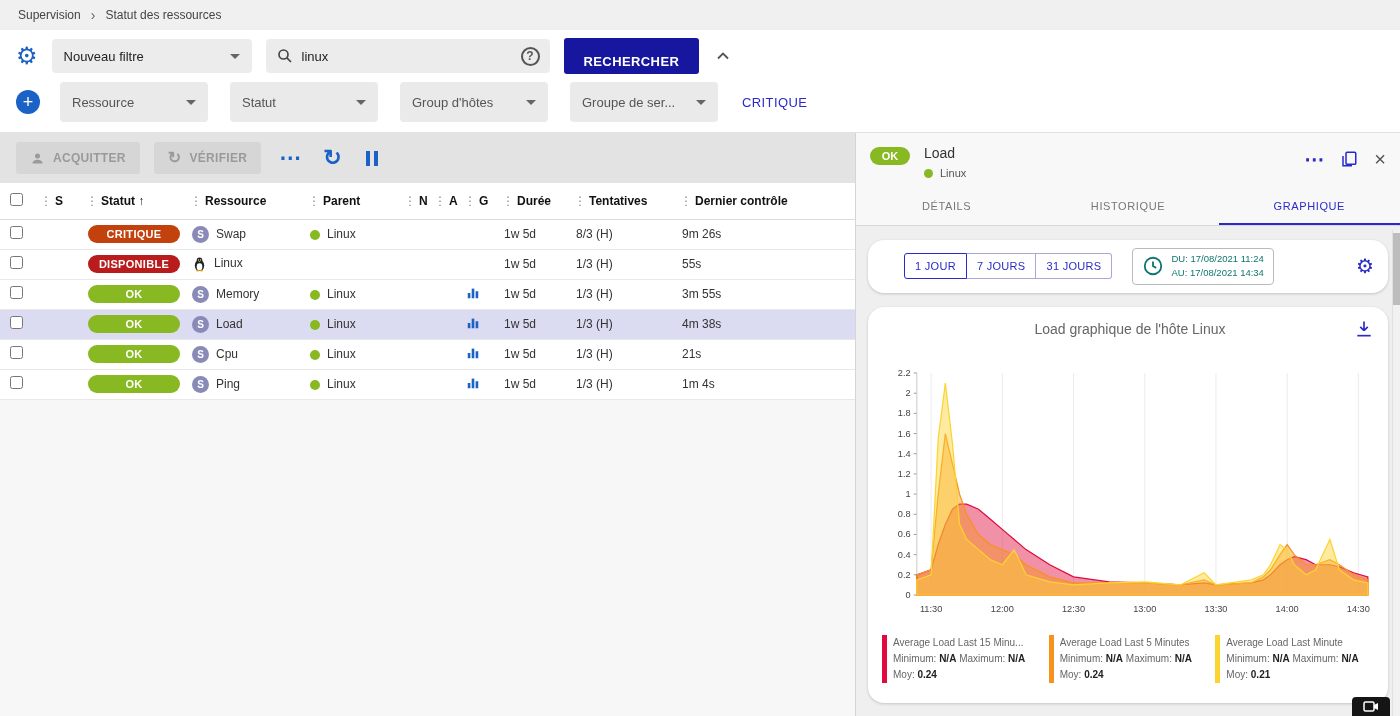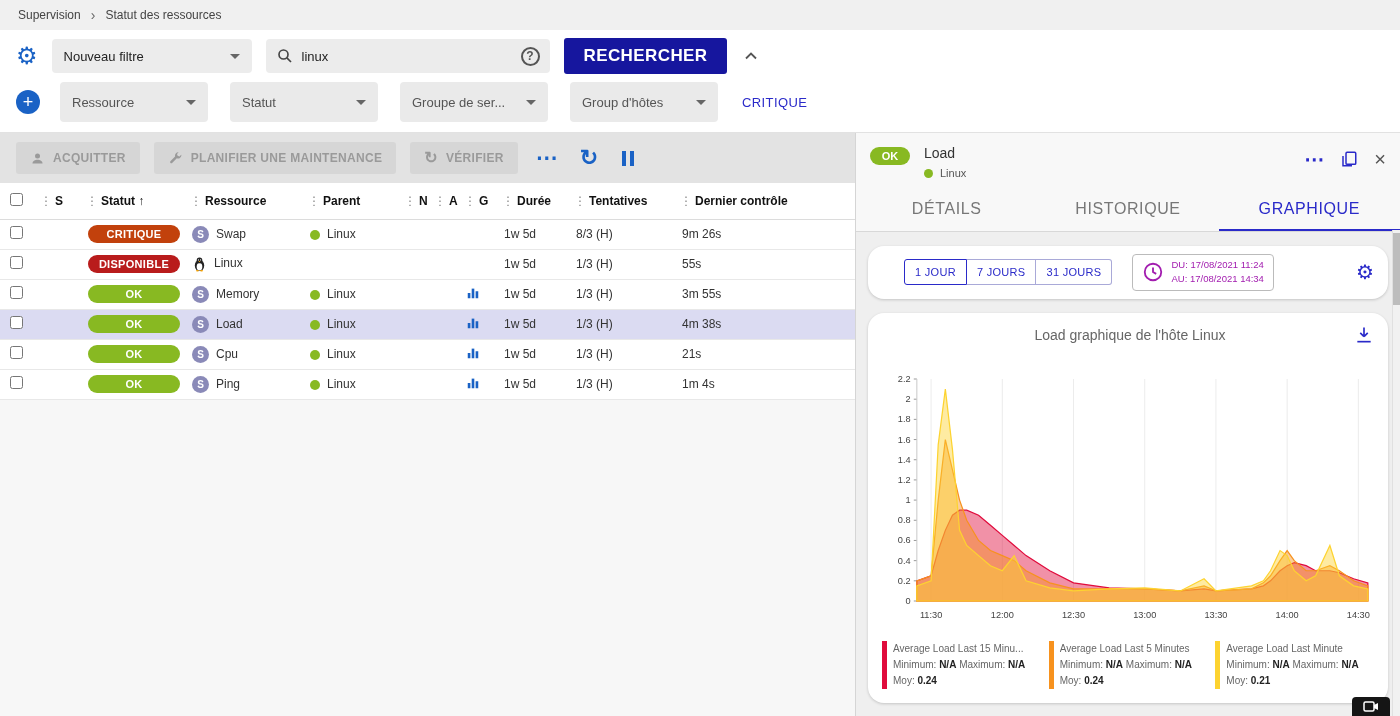--- a/index.html
+++ b/index.html
@@ -14,21 +14,21 @@
   .filters{background:#fff;padding:6px 16px 10px;border-bottom:1px solid #e2e2e2}
   .frow1{display:flex;align-items:center;gap:14px;height:40px}
   .icon-blue{color:#1a62c5}
   .indigo{color:#2a2ac9}
   .gearbtn{font-size:24px;line-height:1;cursor:pointer}
   .preset{width:200px;height:34px;background:#ececec;border-radius:4px;display:flex;align-items:center;justify-content:space-between;padding:0 12px;color:#222;cursor:pointer}
   .caret{width:0;height:0;border-left:5px solid transparent;border-right:5px solid transparent;border-top:5px solid #666}
   .searchbox{width:284px;height:34px;background:#ececec;border-radius:4px;display:flex;align-items:center;gap:8px;padding:0 10px}
   .searchbox input{flex:1;min-width:0;border:0;background:transparent;outline:none;font-size:13px;color:#222;font-family:inherit}
   .helpq{width:19px;height:19px;border:2px solid #555;border-radius:50%;display:flex;align-items:center;justify-content:center;font-size:12px;font-weight:bold;color:#555;cursor:pointer;flex:none}
-  .searchbtn{height:36px;padding:8px 20px;background:#16169e;border:0;border-radius:3px;color:#fff;font-weight:bold;font-size:17px;letter-spacing:.4px;cursor:pointer;font-family:inherit}
+  .searchbtn{height:36px;padding:16px 20px;background:#16169e;border:0;border-radius:3px;color:#fff;font-weight:bold;font-size:13px;letter-spacing:.4px;cursor:pointer;font-family:inherit}
   .frow2{display:flex;align-items:center;gap:20px;margin-top:6px;height:40px}
   .plusbtn{width:24px;height:24px;border-radius:50%;background:#1a62c5;color:#fff;display:flex;align-items:center;justify-content:center;font-size:18px;line-height:1;cursor:pointer;flex:none}
   .ddwrap{display:flex;gap:22px}
   .fdd{width:148px;height:40px;background:#eaeaea;border-radius:4px;display:flex;align-items:center;justify-content:space-between;padding:0 12px;color:#555;cursor:pointer}
   .fdd span{overflow:hidden;text-overflow:ellipsis;white-space:nowrap}
   .effacer{color:#2a2ac9;font-size:13px;letter-spacing:.4px;cursor:pointer;margin-left:4px}
   
   .content{display:flex;height:584px;overflow:hidden}
   .left{width:855px;flex:none;background:#f7f7f7;display:flex;flex-direction:column;overflow:hidden}
   .toolbar{height:50px;background:#e3e3e3;display:flex;align-items:center;gap:14px;padding:0 16px;flex:none}
@@ -51,32 +51,32 @@
   .phead{background:#f8f8f8;padding:12px 14px 8px;display:flex;align-items:flex-start}
   .pstatus{min-width:40px;text-align:center;background:#88b922;color:#fff;font-weight:bold;font-size:11px;border-radius:11px;padding:3px 8px;margin-top:2px}
   .ptitles{margin-left:14px;flex:1;min-width:0}
   .ptitle{font-size:14px;color:#333}
   .psub{display:flex;align-items:center;margin-top:6px;font-size:11px;color:#555}
   .psub .gdot{width:9px;height:9px}
   .phicons{display:flex;align-items:center;gap:16px;color:#2a2ac9;padding-top:4px}
   .pdots{font-size:20px;font-weight:bold;cursor:pointer;line-height:1}
   .pclose{color:#555;font-size:20px;cursor:pointer;line-height:1}
   .ptabs{display:flex;background:#f8f8f8;border-bottom:1px solid #d8d8d8}
-  .ptab{flex:1;text-align:center;padding:13px 0 11px;font-size:16px;letter-spacing:.6px;color:#777;cursor:pointer;border-bottom:2px solid transparent}
+  .ptab{flex:1;text-align:center;padding:13px 0 11px;font-size:11px;letter-spacing:.6px;color:#777;cursor:pointer;border-bottom:2px solid transparent}
   .ptab.active{color:#2a2ac9;border-bottom-color:#2a2ac9;font-weight:normal}
   .pbody{flex:1;padding:14px 12px;display:flex;flex-direction:column;gap:14px;overflow:hidden}
   .card{background:#fff;border-radius:16px;box-shadow:0 1px 3px rgba(0,0,0,.18)}
   .rangecard{display:flex;align-items:center;gap:12px;padding:8px 14px;flex:none}
   .rgroup{display:flex;margin-left:22px}
   .rbtn{border:1px solid #a9a9d8;background:#fff;color:#2a2ac9;font-size:11px;letter-spacing:.3px;padding:6px 10px;cursor:pointer;font-family:inherit;white-space:nowrap}
   .rbtn + .rbtn{border-left:0}
   .rbtn:first-child{border-radius:3px 0 0 3px}
   .rbtn:last-child{border-radius:0 3px 3px 0}
   .rbtn.active{border-color:#2a2ac9;border-left:1px solid #2a2ac9}
-  .datebox{border:1px solid #bbb;border-radius:4px;display:flex;align-items:center;gap:7px;padding:3px 9px;margin-left:8px;cursor:pointer;color:#a21caf}
+  .datebox{border:1px solid #bbb;border-radius:4px;display:flex;align-items:center;gap:7px;padding:3px 9px;margin-left:8px;cursor:pointer;color:#0f766e}
   .datelines{font-size:9.5px;line-height:1.5;white-space:nowrap}
   .pgear{margin-left:auto;cursor:pointer;font-size:20px;line-height:1}
   .chartcard{flex:1;padding:12px 14px 14px;display:flex;flex-direction:column;min-height:0}
   .ctitlerow{display:flex;align-items:center;margin-bottom:2px}
   .ctitle{flex:1;text-align:center;font-size:14px;color:#666;padding-left:24px}
   .cdownload{cursor:pointer;color:#2a2ac9}
   .chartsvg{width:100%;height:256px;flex:none;margin-top:24px}
   .legend{display:flex;gap:8px;margin-top:14px}
   .litem{flex:1;border-left:5px solid #fca5a5;padding-left:6px;font-size:10px;color:#666;line-height:1.6;min-width:0}
   .litem .lline{display:block;white-space:nowrap;overflow:hidden}
@@ -120,48 +120,42 @@
     <div class="ddwrap">
         <div class="fdd">
           <span>Ressource</span>
           <i class="caret"></i>
         </div>
         <div class="fdd">
           <span>Statut</span>
           <i class="caret"></i>
         </div>
         <div class="fdd">
+          <span>Group d'hôtes</span>
+          <i class="caret"></i>
+        </div>
+        <div class="fdd">
           <span>Groupe de ser...</span>
-          <i class="caret"></i>
-        </div>
-        <div class="fdd">
-          <span>Group d'hôtes</span>
           <i class="caret"></i>
         </div>
       </div>
     <span class="effacer">CRITIQUE</span>
   </div>
 </div>
 
 <div class="content">
 
   <div class="left">
     <div class="toolbar">
       <button class="tbtn">
         <svg width="15" height="15" viewBox="0 0 24 24" fill="currentColor">
             <circle cx="12" cy="8" r="4"></circle>
             <path d="M4 20c0-4 4-6 8-6s8 2 8 6z"></path>
           </svg>
         <span>ACQUITTER</span>
-      </button>
-      <button class="tbtn">
-        <svg width="15" height="15" viewBox="0 0 24 24" fill="currentColor">
-            <path d="M21.5 6.5a5.5 5.5 0 0 1-7.4 5.2L7 18.8a2 2 0 1 1-2.8-2.8l7.1-7.1A5.5 5.5 0 0 1 17 2l-2.6 2.6 1 3 3 1L21 6z"></path>
-          </svg>
-        <span>PLANIFIER UNE MAINTENANCE</span>
       </button>
       <button class="tbtn">
         <span class="gicon">↻</span>
         <span>VÉRIFIER</span>
       </button>
       <span class="tico">⋯</span>
       <span class="tico">↻</span>
       <span class="tico pause">
           <i></i>
           <i></i>

